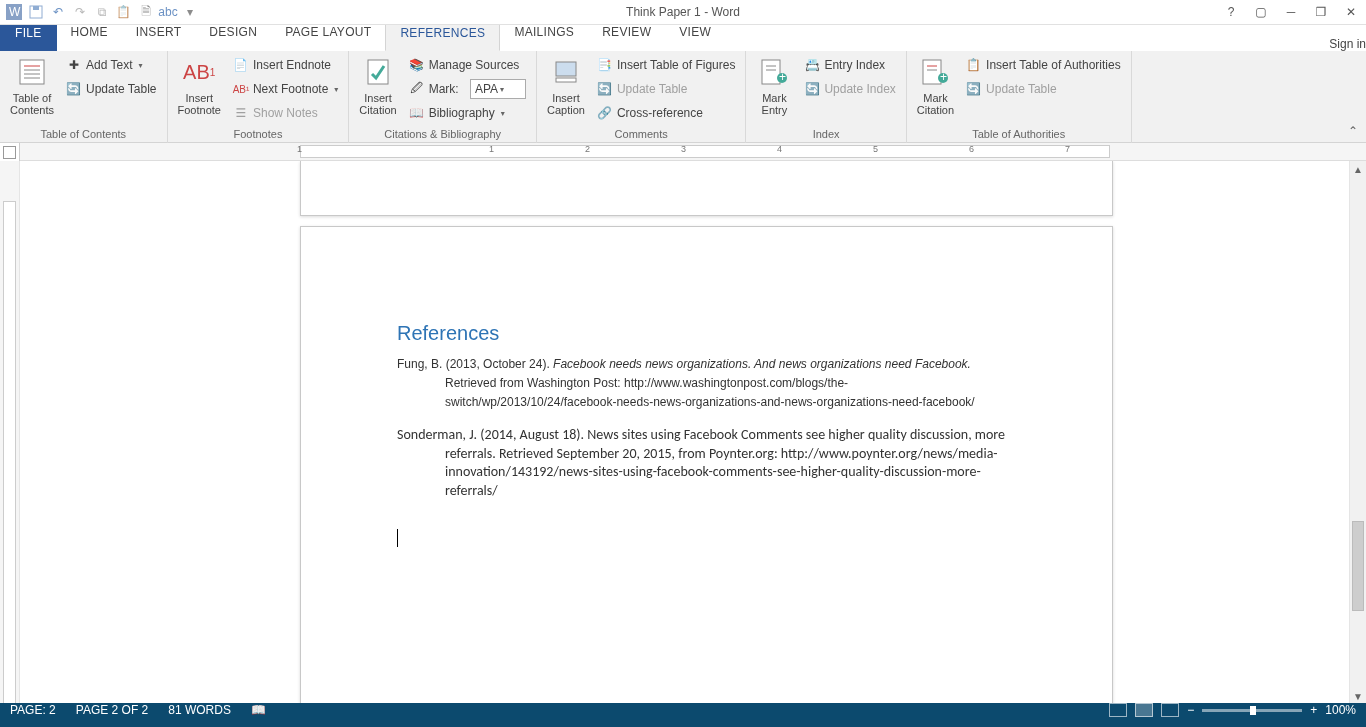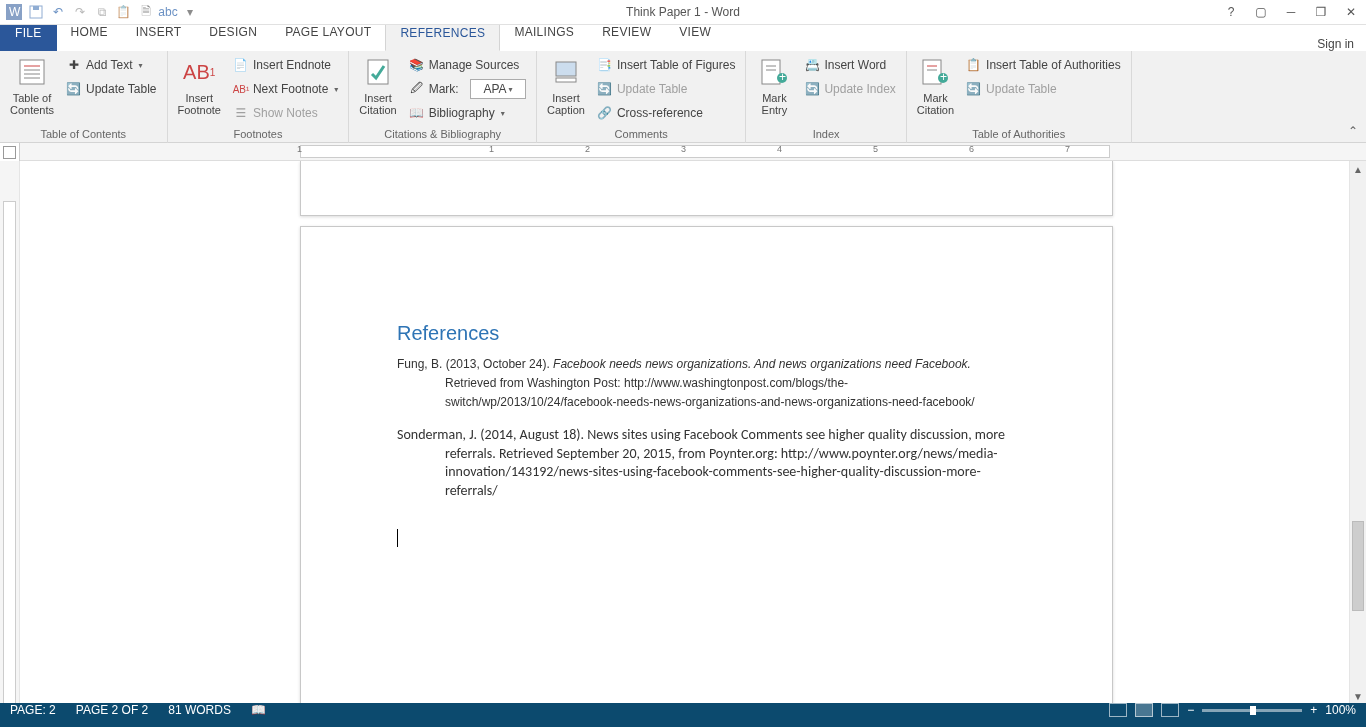--- a/index.html
+++ b/index.html
@@ -8,34 +8,34 @@
 .qat{display:flex;align-items:center;gap:6px;padding-left:6px}
 .qat svg,.qat .qbtn{width:16px;height:16px;opacity:.75}
 .qbtn{display:flex;align-items:center;justify-content:center;color:#666}
 .title{position:absolute;left:50%;transform:translateX(-50%);color:#555;font-size:12px}
 .wincontrols{position:absolute;right:6px;display:flex;gap:12px;align-items:center;color:#555}
 .wincontrols span{width:18px;text-align:center;cursor:default}
 .tabs{height:26px;display:flex;align-items:flex-end;background:#fff;padding-left:0}
 .tab{padding:0 14px;height:32px;line-height:26px;color:#444;font-size:12px;cursor:default;letter-spacing:.3px}
 .tab.file{background:#2b579a;color:#fff;border:1px solid #2b579a}
 .tab.active{border:1px solid #d4d4d4;border-bottom:1px solid #f1f1f1;background:#f1f1f1;color:#2b579a}
-.signin{margin-left:auto;margin-right:12px;color:#444}
+.signin{margin-left:auto;margin-right:0;color:#444}
 .ribbon{height:92px;background:#f1f1f1;border-bottom:1px solid #d4d4d4;display:flex;position:relative}
 .group{border-right:1px solid #d9d9d9;padding:3px 6px 0 6px;display:flex;flex-direction:column;justify-content:space-between;height:92px}
 .group-ctrls{display:flex;gap:4px;align-items:flex-start}
 .group-label{text-align:center;color:#666;font-size:11px;padding:2px 0 3px;position:relative}
 .bigbtn{display:flex;flex-direction:column;align-items:center;gap:4px;padding:2px 4px;min-width:44px}
 .bigbtn .ico{width:32px;height:32px;display:flex;align-items:center;justify-content:center}
 .bigbtn .lbl{font-size:11px;color:#444;text-align:center;line-height:12px;white-space:pre}
 .col{display:flex;flex-direction:column;gap:2px}
 .smbtn{display:flex;align-items:center;gap:4px;padding:1px 4px;height:22px;color:#444}
 .smbtn .ico{width:16px;height:16px;display:flex;align-items:center;justify-content:center}
 .smbtn .lbl{font-size:12px;white-space:nowrap}
 .dd{font-size:8px;color:#666;margin-left:2px}
-.styleinp{border:1px solid #ababab;background:#fff;height:20px;width:56px;padding:0 4px;font-size:12px;display:flex;align-items:center;justify-content:center}
+.styleinp{border:1px solid #ababab;background:#fff;height:20px;width:56px;padding:0 4px;font-size:12px;display:flex;align-items:center;justify-content:flex-start}
 .collapse-rib{position:absolute;right:8px;bottom:4px;color:#666;font-size:12px}
 .rulerbar{height:18px;background:#fff;display:flex}
 .rulerleft{width:20px;border-right:1px solid #ccc;display:flex;align-items:center;justify-content:center}
 .rulebox{width:13px;height:13px;border:1px solid #999}
 .hruler{flex:1;position:relative;background:#f5f5f5;border-bottom:1px solid #ddd}
 .hruler .band{position:absolute;left:280px;width:810px;top:2px;height:13px;background:#fff;border:1px solid #ccc}
 .docarea{position:absolute;left:0;right:0;top:161px;bottom:22px;background:#fff;display:flex}
 .vruler{width:20px;background:#f5f5f5;border-right:1px solid #e5e5e5;position:relative}
 .vruler .vband{position:absolute;left:3px;width:13px;top:40px;bottom:0;background:#fff;border:1px solid #ccc}
 .canvas{flex:1;background:#fff;overflow:hidden;position:relative}
@@ -236,21 +236,21 @@
               <circle cx="24" cy="22" r="5" fill="#4a9"></circle>
               <text x="21" y="25" font-size="8" fill="#fff">+</text>
             </svg>
           </div>
         <div class="lbl">Mark
 Entry</div>
       </div>
       <div class="col">
         <div class="smbtn">
             <span class="ico">📇</span>
-            <span class="lbl">Insert Word</span>
+            <span class="lbl">Entry Index</span>
           </div>
         <div class="smbtn disabled">
             <span class="ico">🔄</span>
             <span class="lbl">Update Index</span>
           </div>
       </div>
     </div>
     <div class="group-label">Index</div>
   </div>
 

